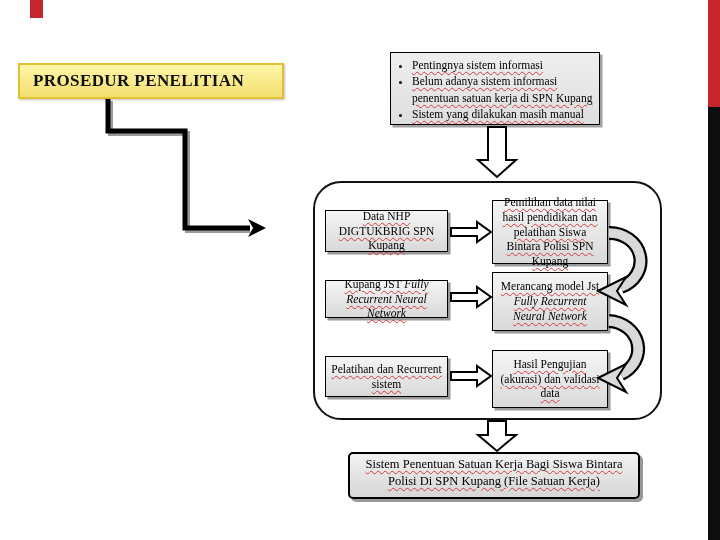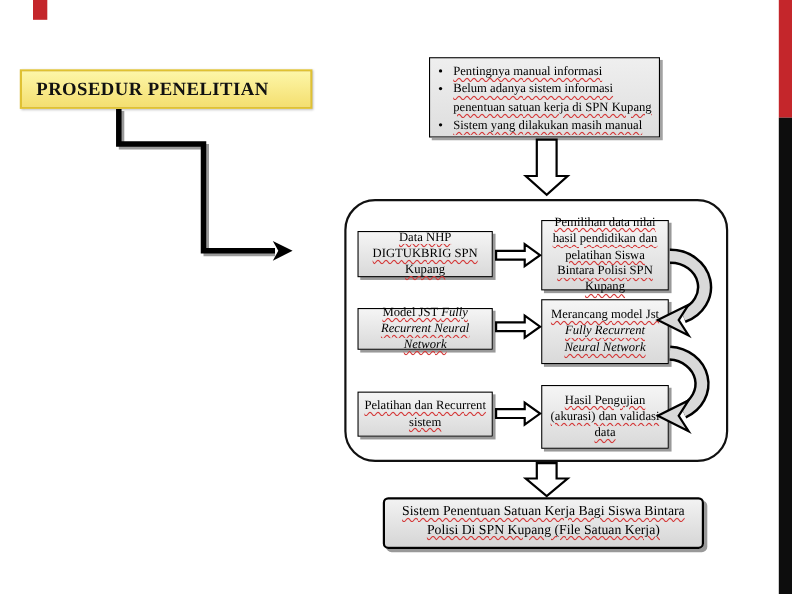--- a/index.html
+++ b/index.html
@@ -74,33 +74,33 @@
   <div class="accent-dash"></div>
   <div class="edge-red"></div>
   <div class="edge-black"></div>
 
   <div class="title-box">
     <span>PROSEDUR PENELITIAN</span>
   </div>
 
   <div class="problem-box">
     <ul>
-      <li><span class="spell">Pentingnya manual informasi</span></li>
+      <li><span class="spell">Pentingnya sistem informasi</span></li>
       <li><span class="spell">Belum adanya sistem informasi penentuan satuan kerja di SPN Kupang</span></li>
       <li><span class="spell">Sistem yang dilakukan masih manual</span></li>
     </ul>
   </div>
 
   <div class="flow-container"></div>
 
   <div class="gbox b-l1">
     <span class="spell">Data NHP DIGTUKBRIG SPN Kupang</span>
   </div>
   <div class="gbox b-l2">
-    <span><span class="spell">Model JST </span><i class="spell">Fully Recurrent Neural Network</i></span>
+    <span><span class="spell">Kupang JST </span><i class="spell">Fully Recurrent Neural Network</i></span>
   </div>
   <div class="gbox b-l3">
     <span class="spell">Pelatihan dan Recurrent sistem</span>
   </div>
 
   <div class="gbox b-r1">
     <span class="spell">Pemilihan data nilai hasil pendidikan dan pelatihan Siswa Bintara Polisi SPN Kupang</span>
   </div>
   <div class="gbox b-r2">
     <span><span class="spell">Merancang model Jst </span><i class="spell">Fully Recurrent Neural Network</i></span>

